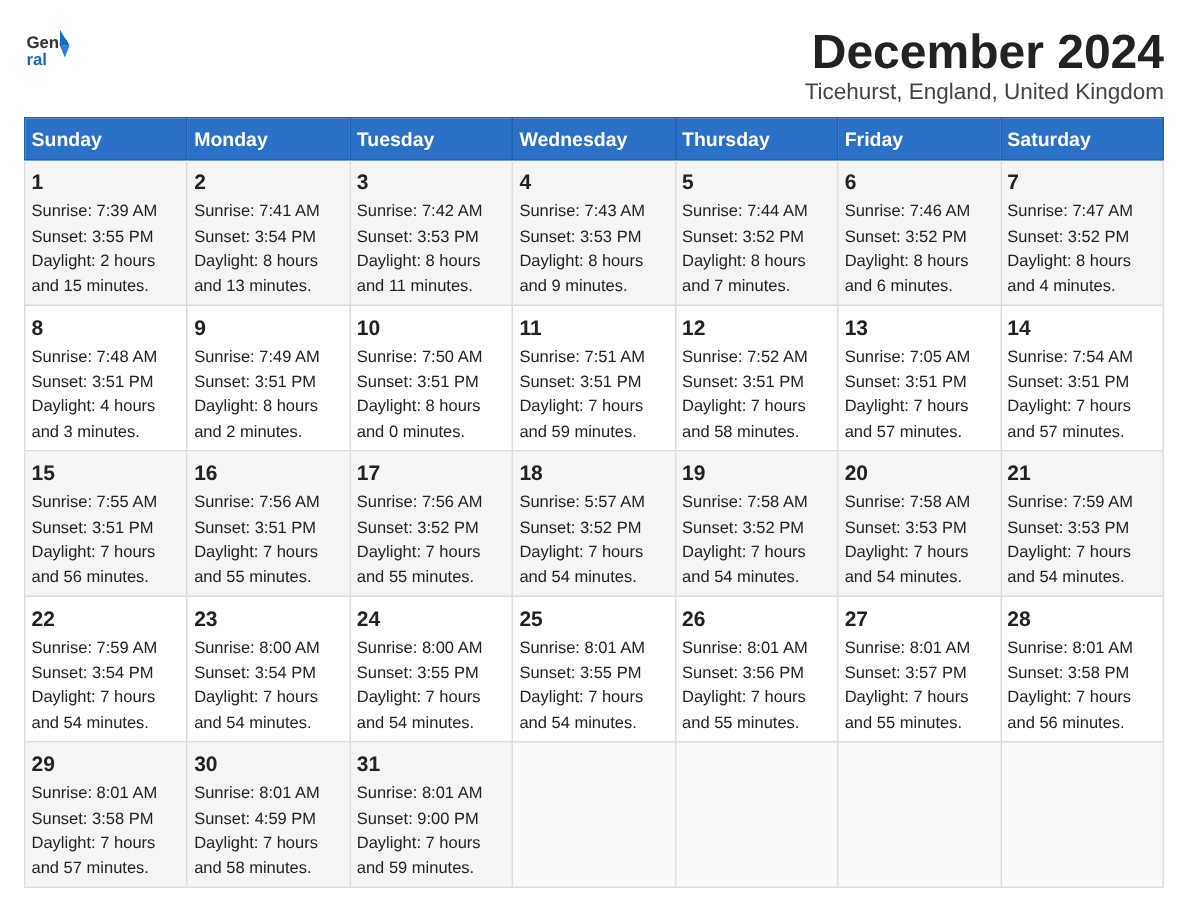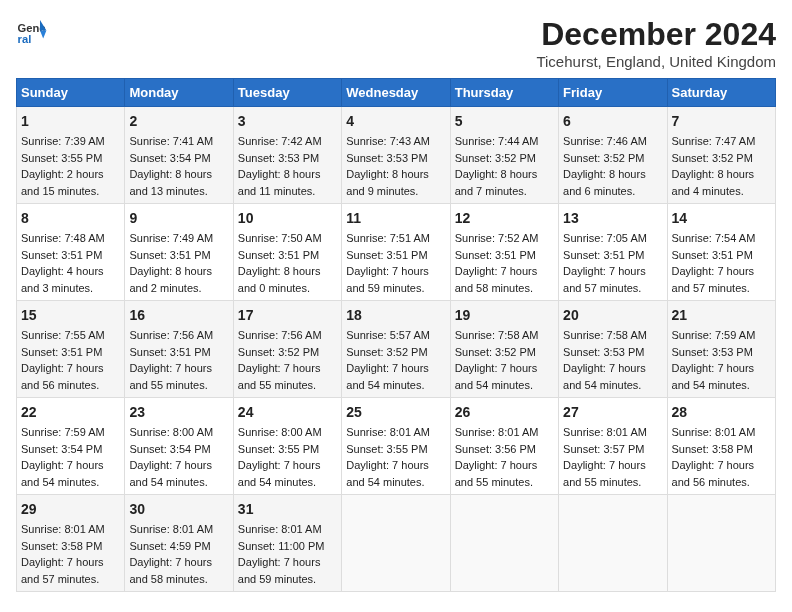--- a/index.html
+++ b/index.html
@@ -141,20 +141,20 @@
         <td><span class="day-num">23</span><span>Sunrise: 8:00 AM</span><br><span>Sunset: 3:54 PM</span><br><span>Daylight: 7 hours and 54 minutes.</span></td>
         <td><span class="day-num">24</span><span>Sunrise: 8:00 AM</span><br><span>Sunset: 3:55 PM</span><br><span>Daylight: 7 hours and 54 minutes.</span></td>
         <td><span class="day-num">25</span><span>Sunrise: 8:01 AM</span><br><span>Sunset: 3:55 PM</span><br><span>Daylight: 7 hours and 54 minutes.</span></td>
         <td><span class="day-num">26</span><span>Sunrise: 8:01 AM</span><br><span>Sunset: 3:56 PM</span><br><span>Daylight: 7 hours and 55 minutes.</span></td>
         <td><span class="day-num">27</span><span>Sunrise: 8:01 AM</span><br><span>Sunset: 3:57 PM</span><br><span>Daylight: 7 hours and 55 minutes.</span></td>
         <td><span class="day-num">28</span><span>Sunrise: 8:01 AM</span><br><span>Sunset: 3:58 PM</span><br><span>Daylight: 7 hours and 56 minutes.</span></td>
       </tr>
       <tr>
         <td><span class="day-num">29</span><span>Sunrise: 8:01 AM</span><br><span>Sunset: 3:58 PM</span><br><span>Daylight: 7 hours and 57 minutes.</span></td>
         <td><span class="day-num">30</span><span>Sunrise: 8:01 AM</span><br><span>Sunset: 4:59 PM</span><br><span>Daylight: 7 hours and 58 minutes.</span></td>
-        <td><span class="day-num">31</span><span>Sunrise: 8:01 AM</span><br><span>Sunset: 11:00 PM</span><br><span>Daylight: 7 hours and 59 minutes.</span></td>
+        <td><span class="day-num">31</span><span>Sunrise: 8:01 AM</span><br><span>Sunset: 9:00 PM</span><br><span>Daylight: 7 hours and 59 minutes.</span></td>
         <td class="empty-cell"></td>
         <td class="empty-cell"></td>
         <td class="empty-cell"></td>
         <td class="empty-cell"></td>
       </tr>
     </tbody>
 </table>
 
 </body></html>

